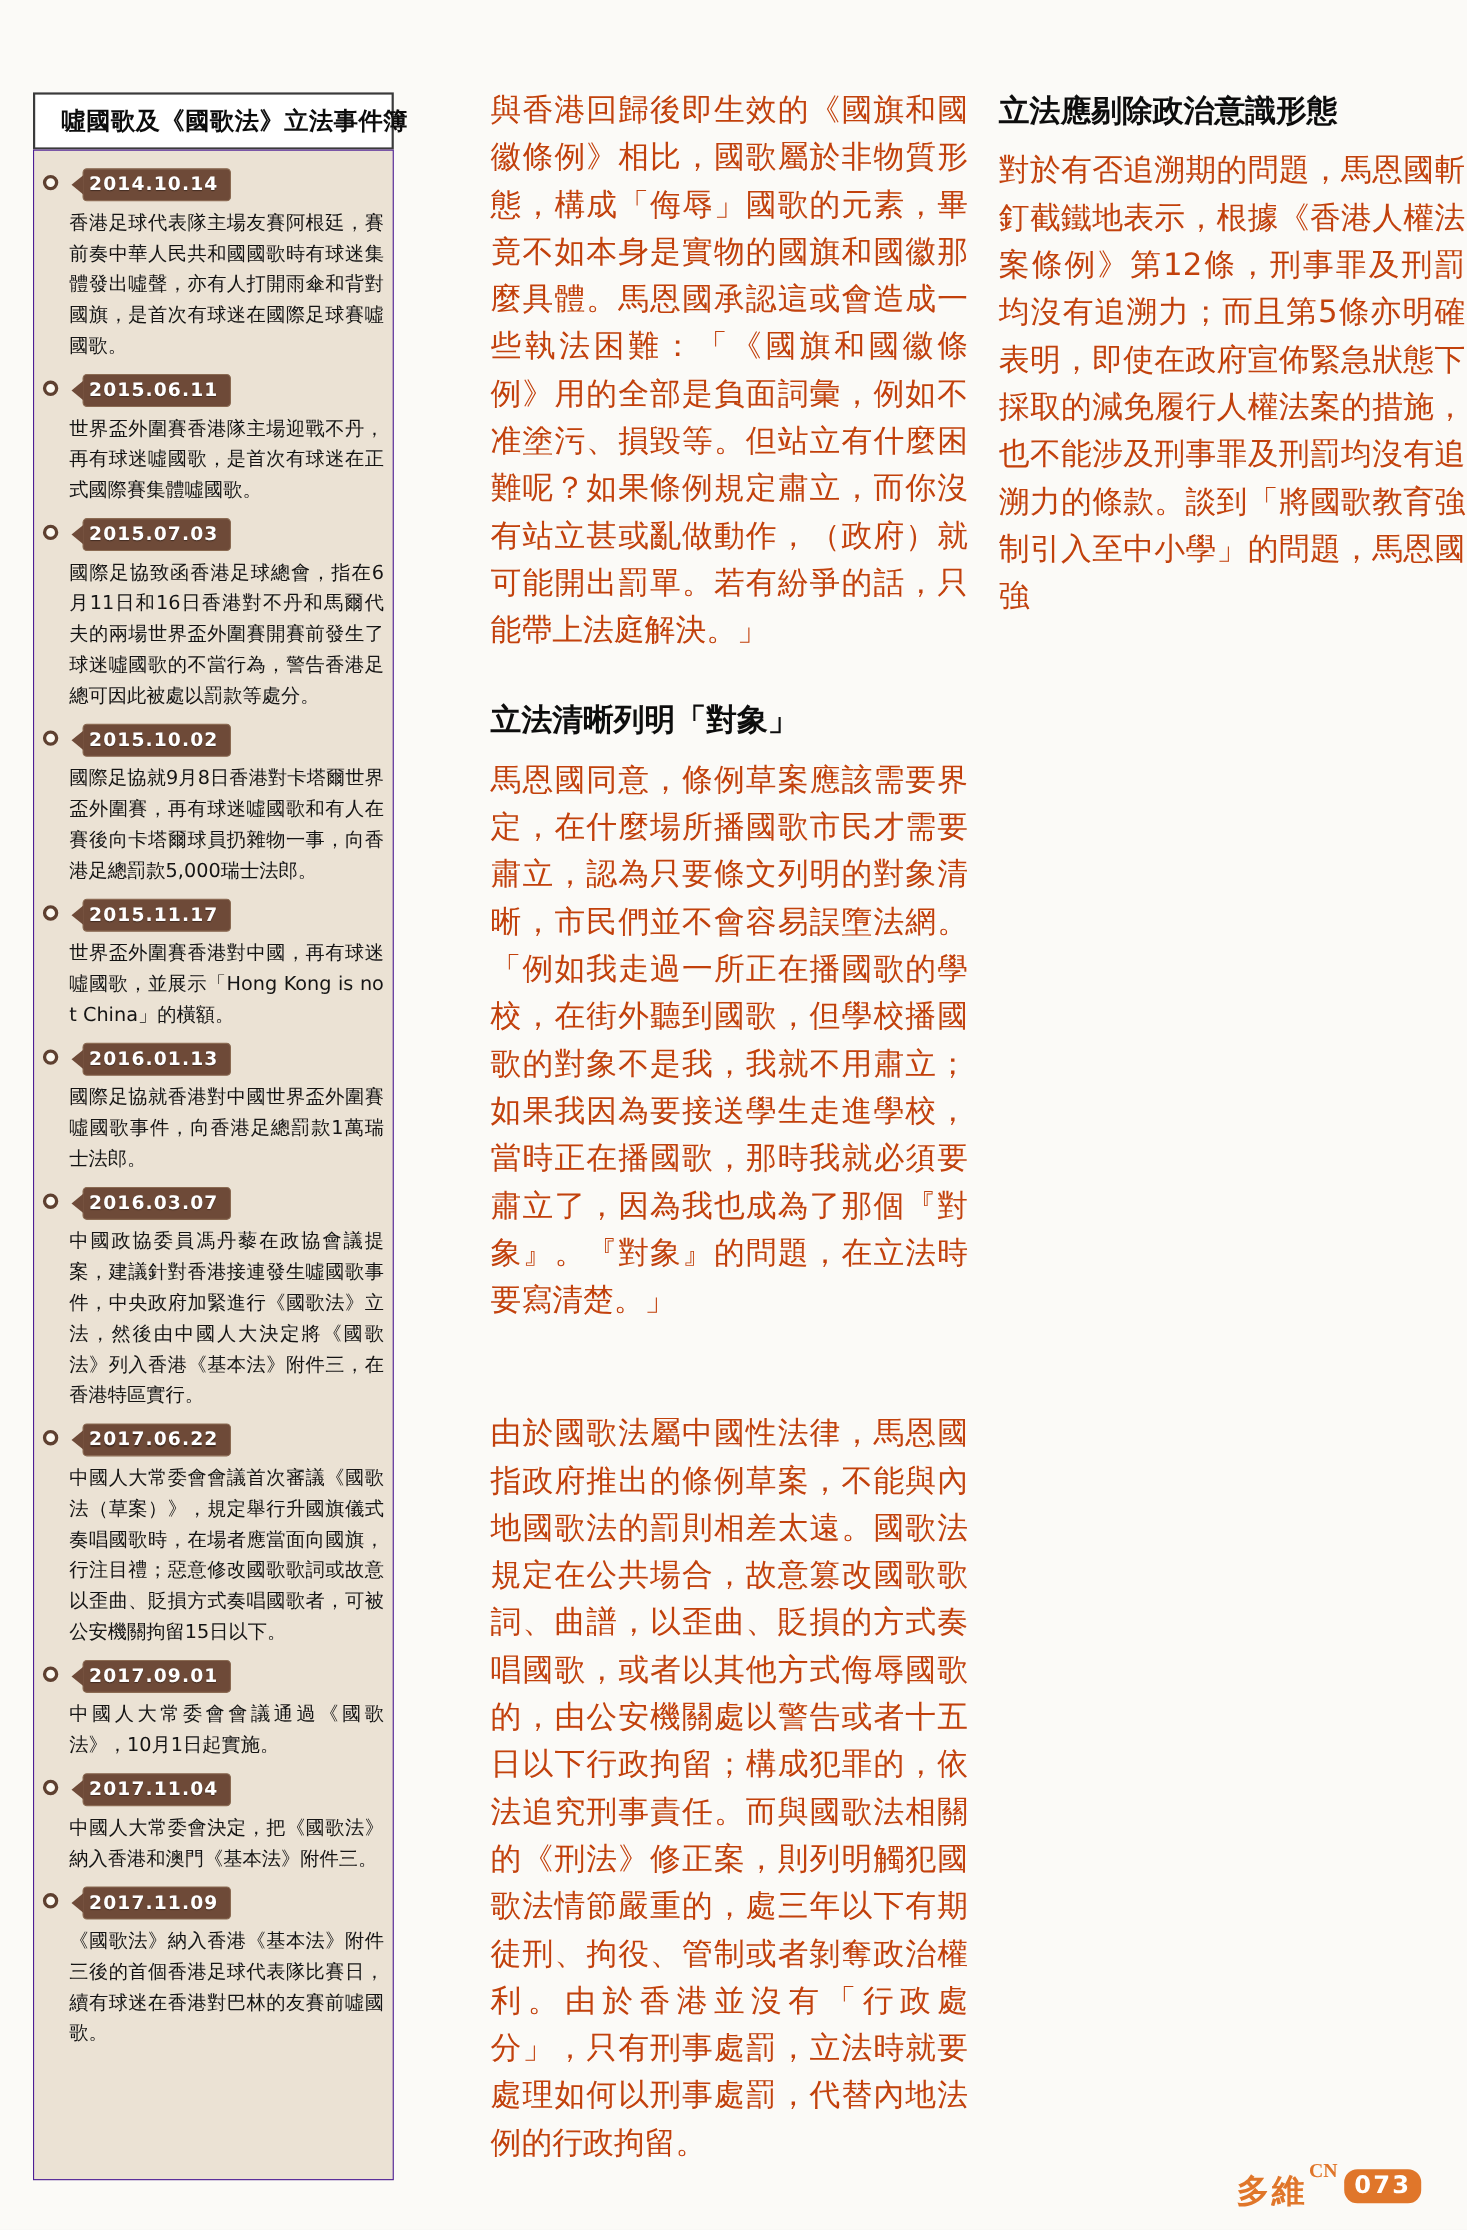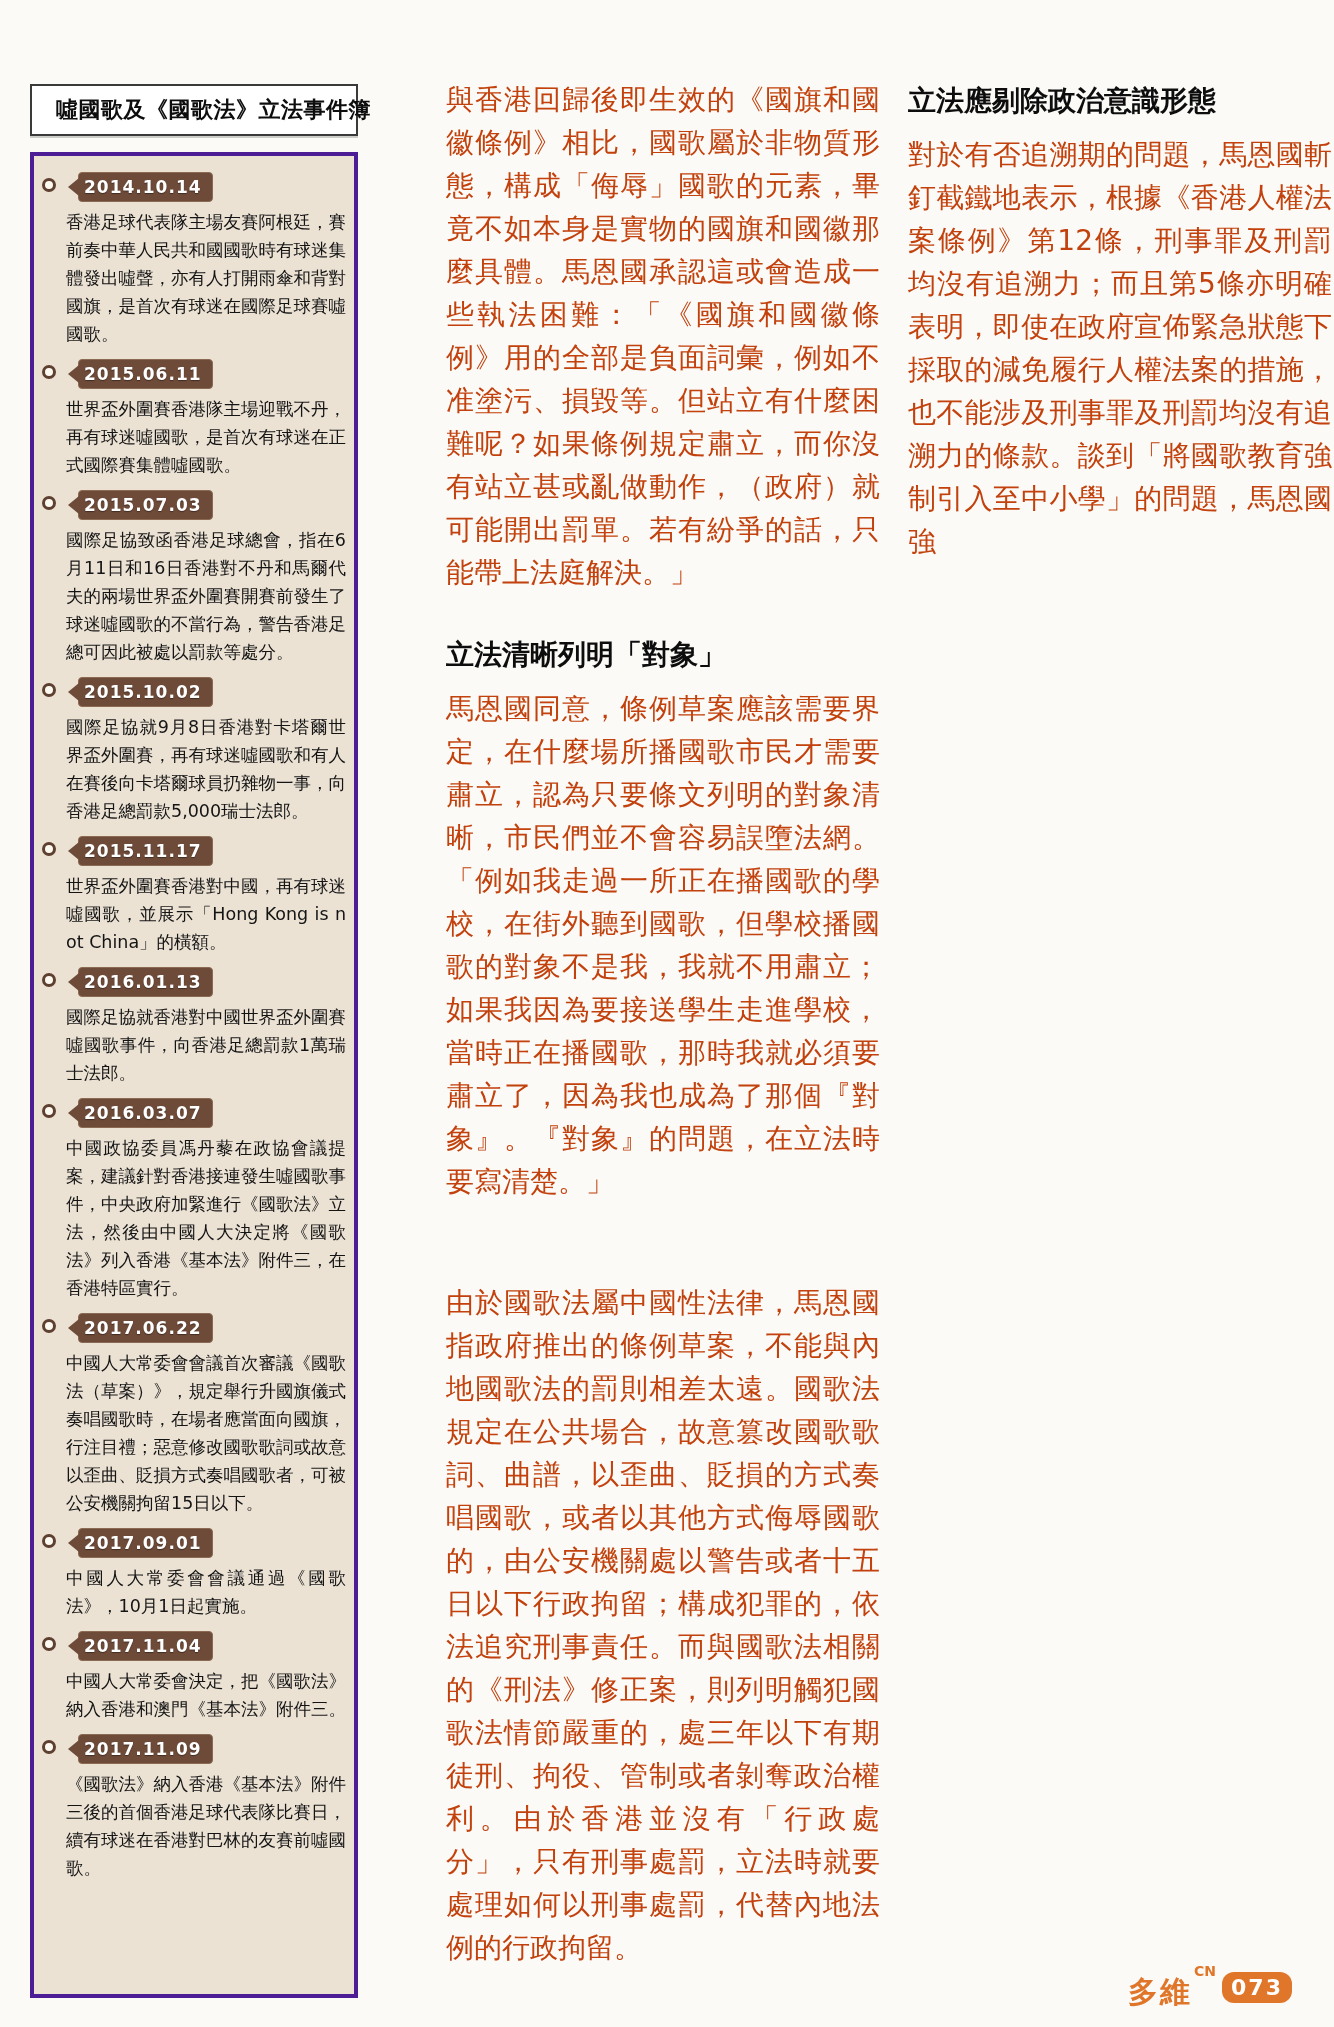--- a/index.html
+++ b/index.html
@@ -24,23 +24,23 @@
     box-sizing:border-box;
     background:#ffffff;
     border:2px solid #3a3a3a;
     box-shadow:0 2px 0 rgba(0,0,0,.18);
     padding:9px 6px 9px 24px;
     font-size:22px;font-weight:bold;letter-spacing:.5px;
     color:#0d0d0d;white-space:nowrap;
   }
   .timeline{
     box-sizing:border-box;
-    margin-top:16px;
+    margin-top:0;
     background:#ebe2d4;
-    border:4px solid #4c1d95;
+    border:1px solid #4c1d95;
     padding:16px 8px 10px 32px;
     height:1846px;
     overflow:hidden;
   }
   .event{position:relative;margin-bottom:11px;}
   .event-dot{
     position:absolute;left:-24px;top:6px;
     width:8px;height:8px;border-radius:50%;
     background:#fcf9f1;border:3px solid #5e4030;
   }
@@ -83,21 +83,21 @@
     color:#0d0d0d;
   }
 
   
   .brand{
     position:absolute;right:42px;bottom:14px;
     display:flex;align-items:flex-start;
     color:#e0762a;
   }
   .brand-name{font-size:30px;font-weight:bold;letter-spacing:2px;}
-  .brand-sup{font-size:14px;font-weight:bold;position:relative;top:-9px;margin:0 6px 16px 2px;}
+  .brand-sup{font-size:18px;font-weight:bold;position:relative;top:-9px;margin:0 6px 16px 2px;font-family:Liberation Serif, serif;}
   .page-no{
     background:#e0762a;color:#ffffff;
     font-size:22px;font-weight:bold;letter-spacing:2px;
     padding:3px 9px;border-radius:12px;
   }
 </style>
 </head>
 <body>
 
 <div class="page">

